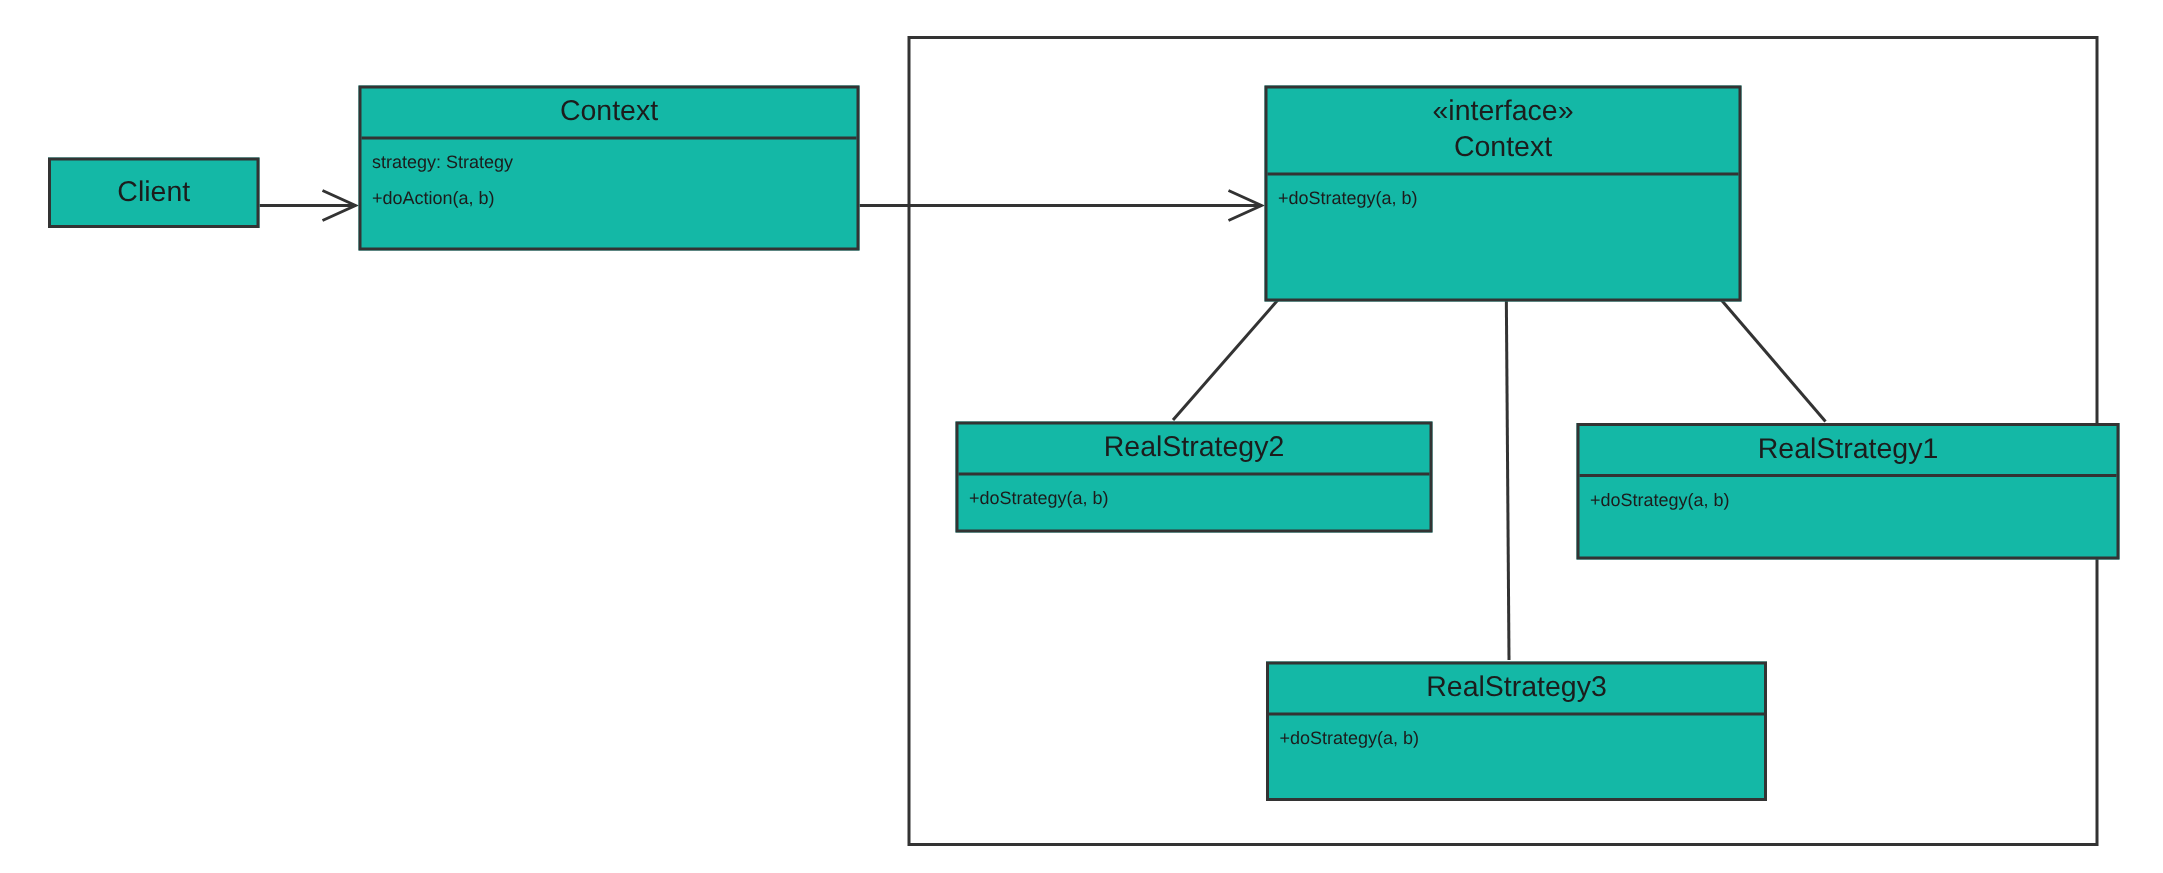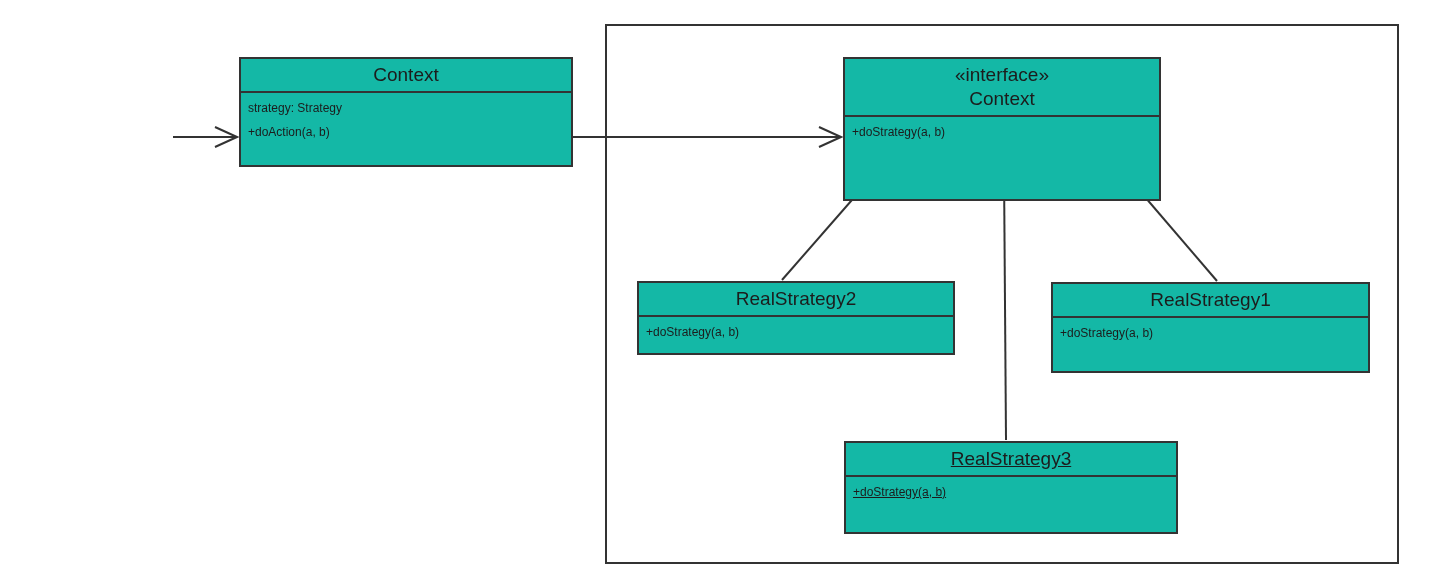--- a/index.html
+++ b/index.html
@@ -44,22 +44,22 @@
   }
   .uml-members .member{white-space:nowrap;}
   .uml-class.simple{align-items:center;justify-content:center;}
   .uml-class.simple .uml-title{border-bottom:none;padding:0;}
   
   .pos-frame{left:605px;top:24px;width:794px;height:540px;}
   .pos-client{left:32px;top:105px;width:141px;height:47px;}
   .pos-context{left:239px;top:57px;width:334px;height:110px;}
   .pos-strategy{left:843px;top:57px;width:318px;height:144px;}
   .pos-real2{left:637px;top:281px;width:318px;height:74px;}
-  .pos-real1{left:1051px;top:282px;width:319px;height:91px;}
-  .pos-real3{left:844px;top:441px;width:334px;height:93px;text-decoration:underline;}
+  .pos-real1{left:1051px;top:282px;width:362px;height:91px;}
+  .pos-real3{left:844px;top:441px;width:334px;height:93px;}
 </style>
 </head>
 <body>
 
 <div class="canvas">
 
   <div class="frame pos-frame"></div>
 
   <svg class="wires" width="1442" height="582" viewBox="0 0 1442 582">
     <defs>
@@ -70,20 +70,23 @@
         <path class="arrow-tri" d="M2,2 L24,11 L2,20 Z"></path>
       </marker>
     </defs>
     <line class="wire" x1="173" y1="137" x2="237" y2="137" marker-end="url(#openArrow)"></line>
     <line class="wire" x1="573" y1="137" x2="841" y2="137" marker-end="url(#openArrow)"></line>
     <line class="wire" x1="782" y1="280" x2="879" y2="169" marker-end="url(#triangleArrow)"></line>
     <line class="wire" x1="1006" y1="440" x2="1004" y2="169" marker-end="url(#triangleArrow)"></line>
     <line class="wire" x1="1217" y1="281" x2="1121" y2="169" marker-end="url(#triangleArrow)"></line>
   </svg>
 
+  <div class="uml-class simple pos-client">
+    <div class="uml-title">Client</div>
+  </div>
 
   <div class="uml-class pos-context">
     <div class="uml-title">Context</div>
     <div class="uml-members">
       <div class="member">strategy: Strategy</div>
       <div class="member">+doAction(a, b)</div>
     </div>
   </div>
 
   <div class="uml-class pos-strategy">

